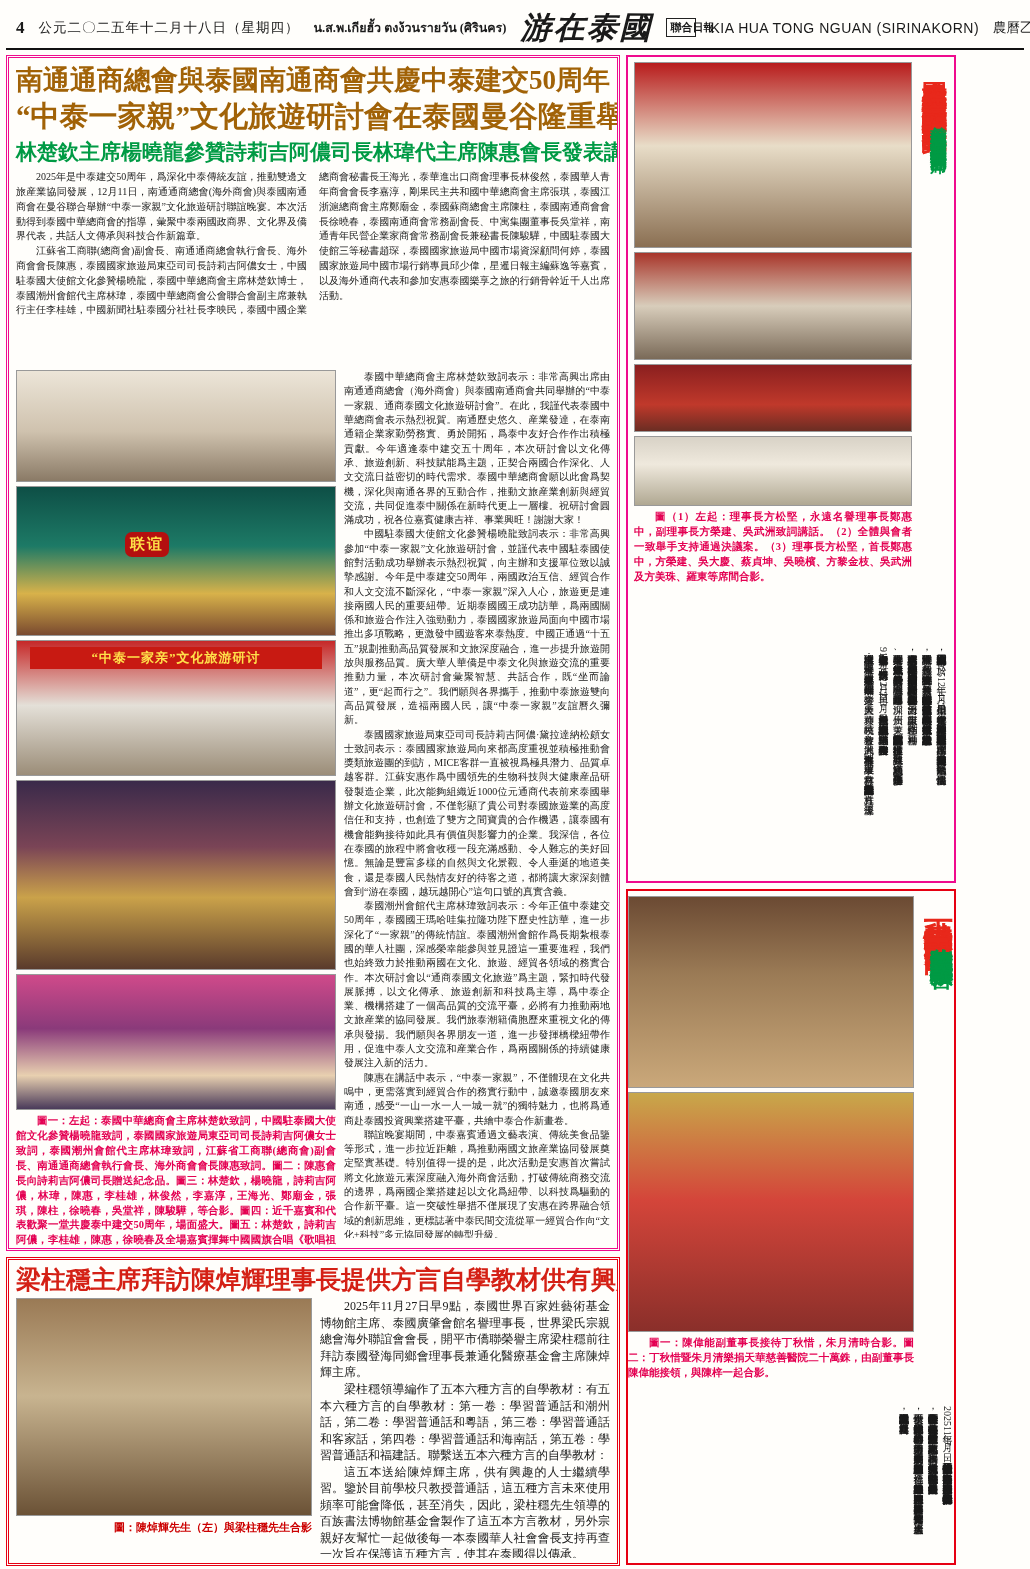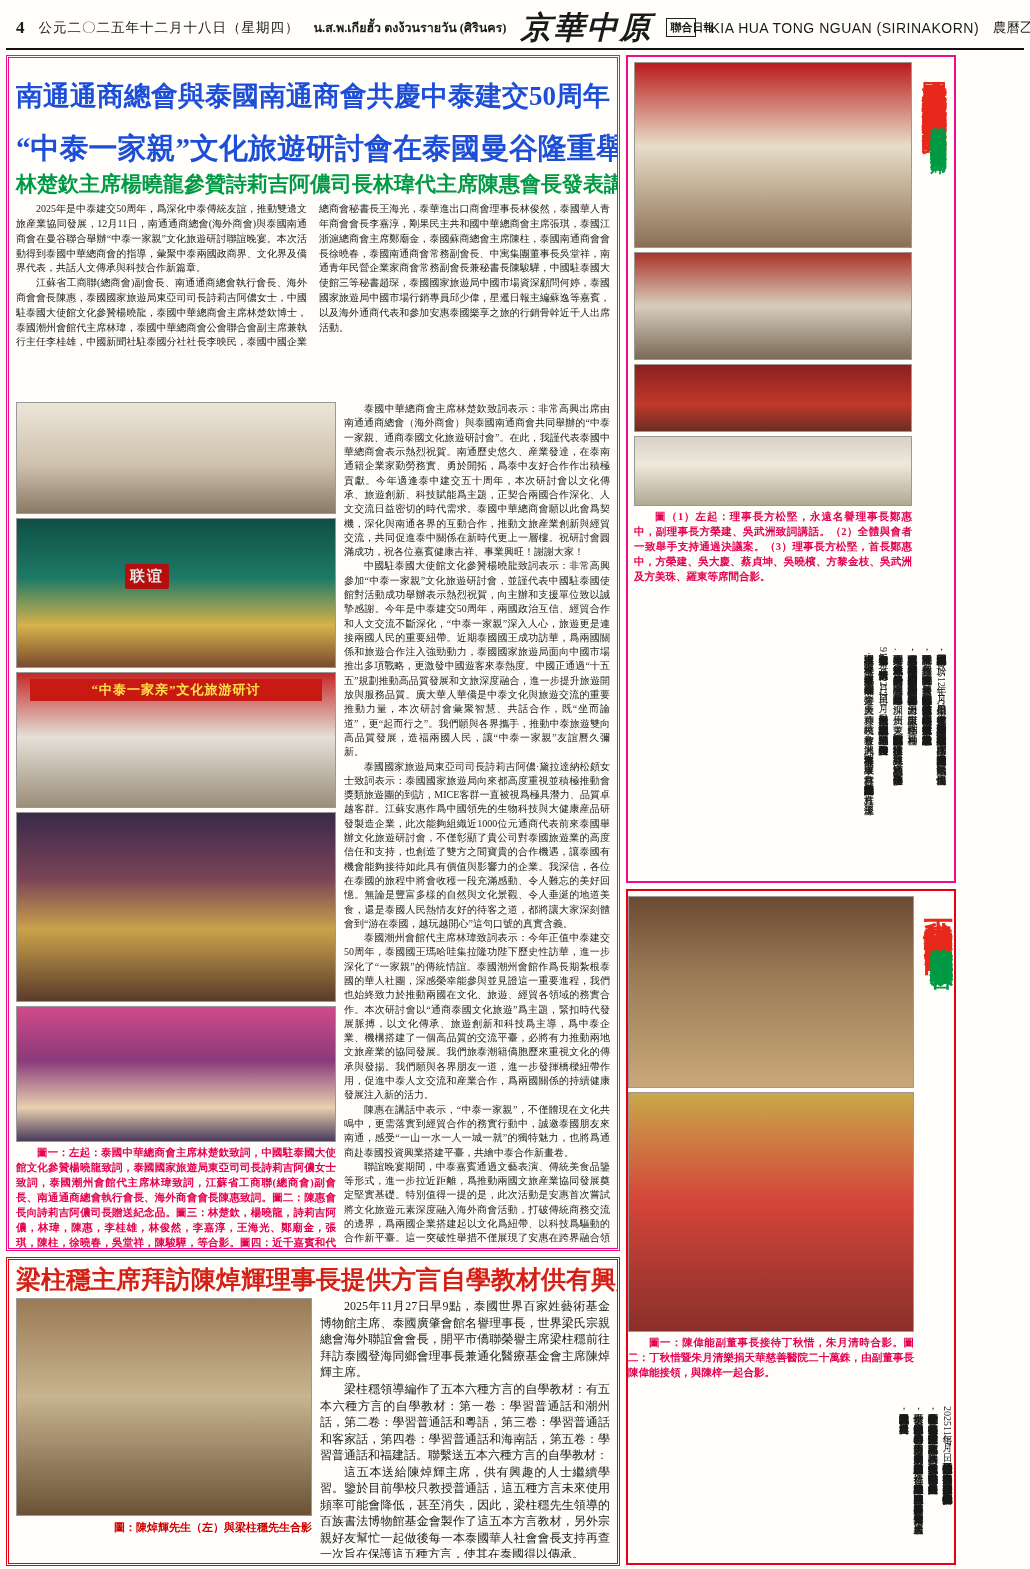--- a/index.html
+++ b/index.html
@@ -18,32 +18,32 @@
 
   
   .cols { display:flex; gap:6px; margin-top:5px; }
   .leftcol { width:614px; display:flex; flex-direction:column; gap:6px; }
   .rightcol { width:330px; display:flex; flex-direction:column; gap:6px; }
 
   .box { background:#fffefb; overflow:hidden; }
 
   
   .main-box { border:3px double #ef0b8d; height:1196px; padding:5px 7px; }
-  .main-h1 { color:#1d4ed8; font-weight:bold; text-align:center; font-size:27px; letter-spacing:0px; line-height:1.3; white-space:nowrap;margin-top:16px; }
+  .main-h1 { color:#a16207; font-weight:bold; text-align:center; font-size:27px; letter-spacing:0px; line-height:1.3; white-space:nowrap; }
   .main-h1b { font-size:29px; }
   .main-h2 { color:#009a44; font-weight:bold; text-align:center; font-size:21px; line-height:1.35; margin:2px 0 4px 0; white-space:nowrap; }
   .main-top { column-count:2; column-gap:12px; font-size:10px; line-height:1.48; text-align:justify; height:196px; overflow:hidden; margin-bottom:4px; }
   .main-top p, .main-text p, .liang-text p { text-indent:2em; }
   .main-flow { display:flex; gap:8px; }
   .main-photos { width:320px; flex:none; }
   .main-text { flex:1; font-size:10px; line-height:1.43; text-align:justify; height:868px; overflow:hidden; }
 
   .photo { width:100%; border:1px solid #999; margin-bottom:4px; position:relative; overflow:hidden; }
   .ph-strip { position:absolute; left:0; right:0; top:6px; margin:0 auto; width:92%; background:#c81a12; color:#ffe14a; font-weight:bold; text-align:center; font-size:13px; padding:2px 0; letter-spacing:1px; }
-  .ph-sign { position:absolute; left:34%; top:30%; background:#b40f0f; color:#e5e5e5; font-weight:bold; font-size:15px; padding:3px 5px; letter-spacing:2px; border-radius:2px; }
+  .ph-sign { position:absolute; left:34%; top:30%; background:#b40f0f; color:#fde047; font-weight:bold; font-size:15px; padding:3px 5px; letter-spacing:2px; border-radius:7px; }
 
   .caption { color:#e40052; font-size:10.5px; line-height:1.42; text-align:justify; font-weight:bold; }
   .caption-indent { text-indent:2em; }
 
   
   .huilai-box { border:2px solid #ef0b8d; height:828px; padding:5px 6px; }
   .hl-top { display:flex; gap:6px; }
   .hl-photos { flex:1; }
   .vhead { flex:none; display:flex; writing-mode:vertical-rl; text-orientation:mixed; height:560px; gap:6px; padding-left:2px; }
   .vh-red { color:#e8281b; font-weight:bold; font-size:25px; line-height:1.12; letter-spacing:1px; }
@@ -83,21 +83,21 @@
 </style>
 </head>
 <body>
 
 <div class="page">
 
   <header class="masthead">
     <span class="pageno">4</span>
     <span class="hdate">公元二〇二五年十二月十八日（星期四）</span>
     <span class="hthai">น.ส.พ.เกียฮั้ว ตงง้วนรายวัน (ศิรินคร)</span>
-    <span class="brand">京華中原</span>
+    <span class="brand">游在泰國</span>
     <span class="brand-sub">聯合日報</span>
     <span class="hen">KIA HUA TONG NGUAN (SIRINAKORN)</span>
     <span class="hlunar">農曆乙巳年十月廿九日</span>
   </header>
 
   <div class="cols">
 
     <div class="leftcol">
 
       <section class="box main-box">

